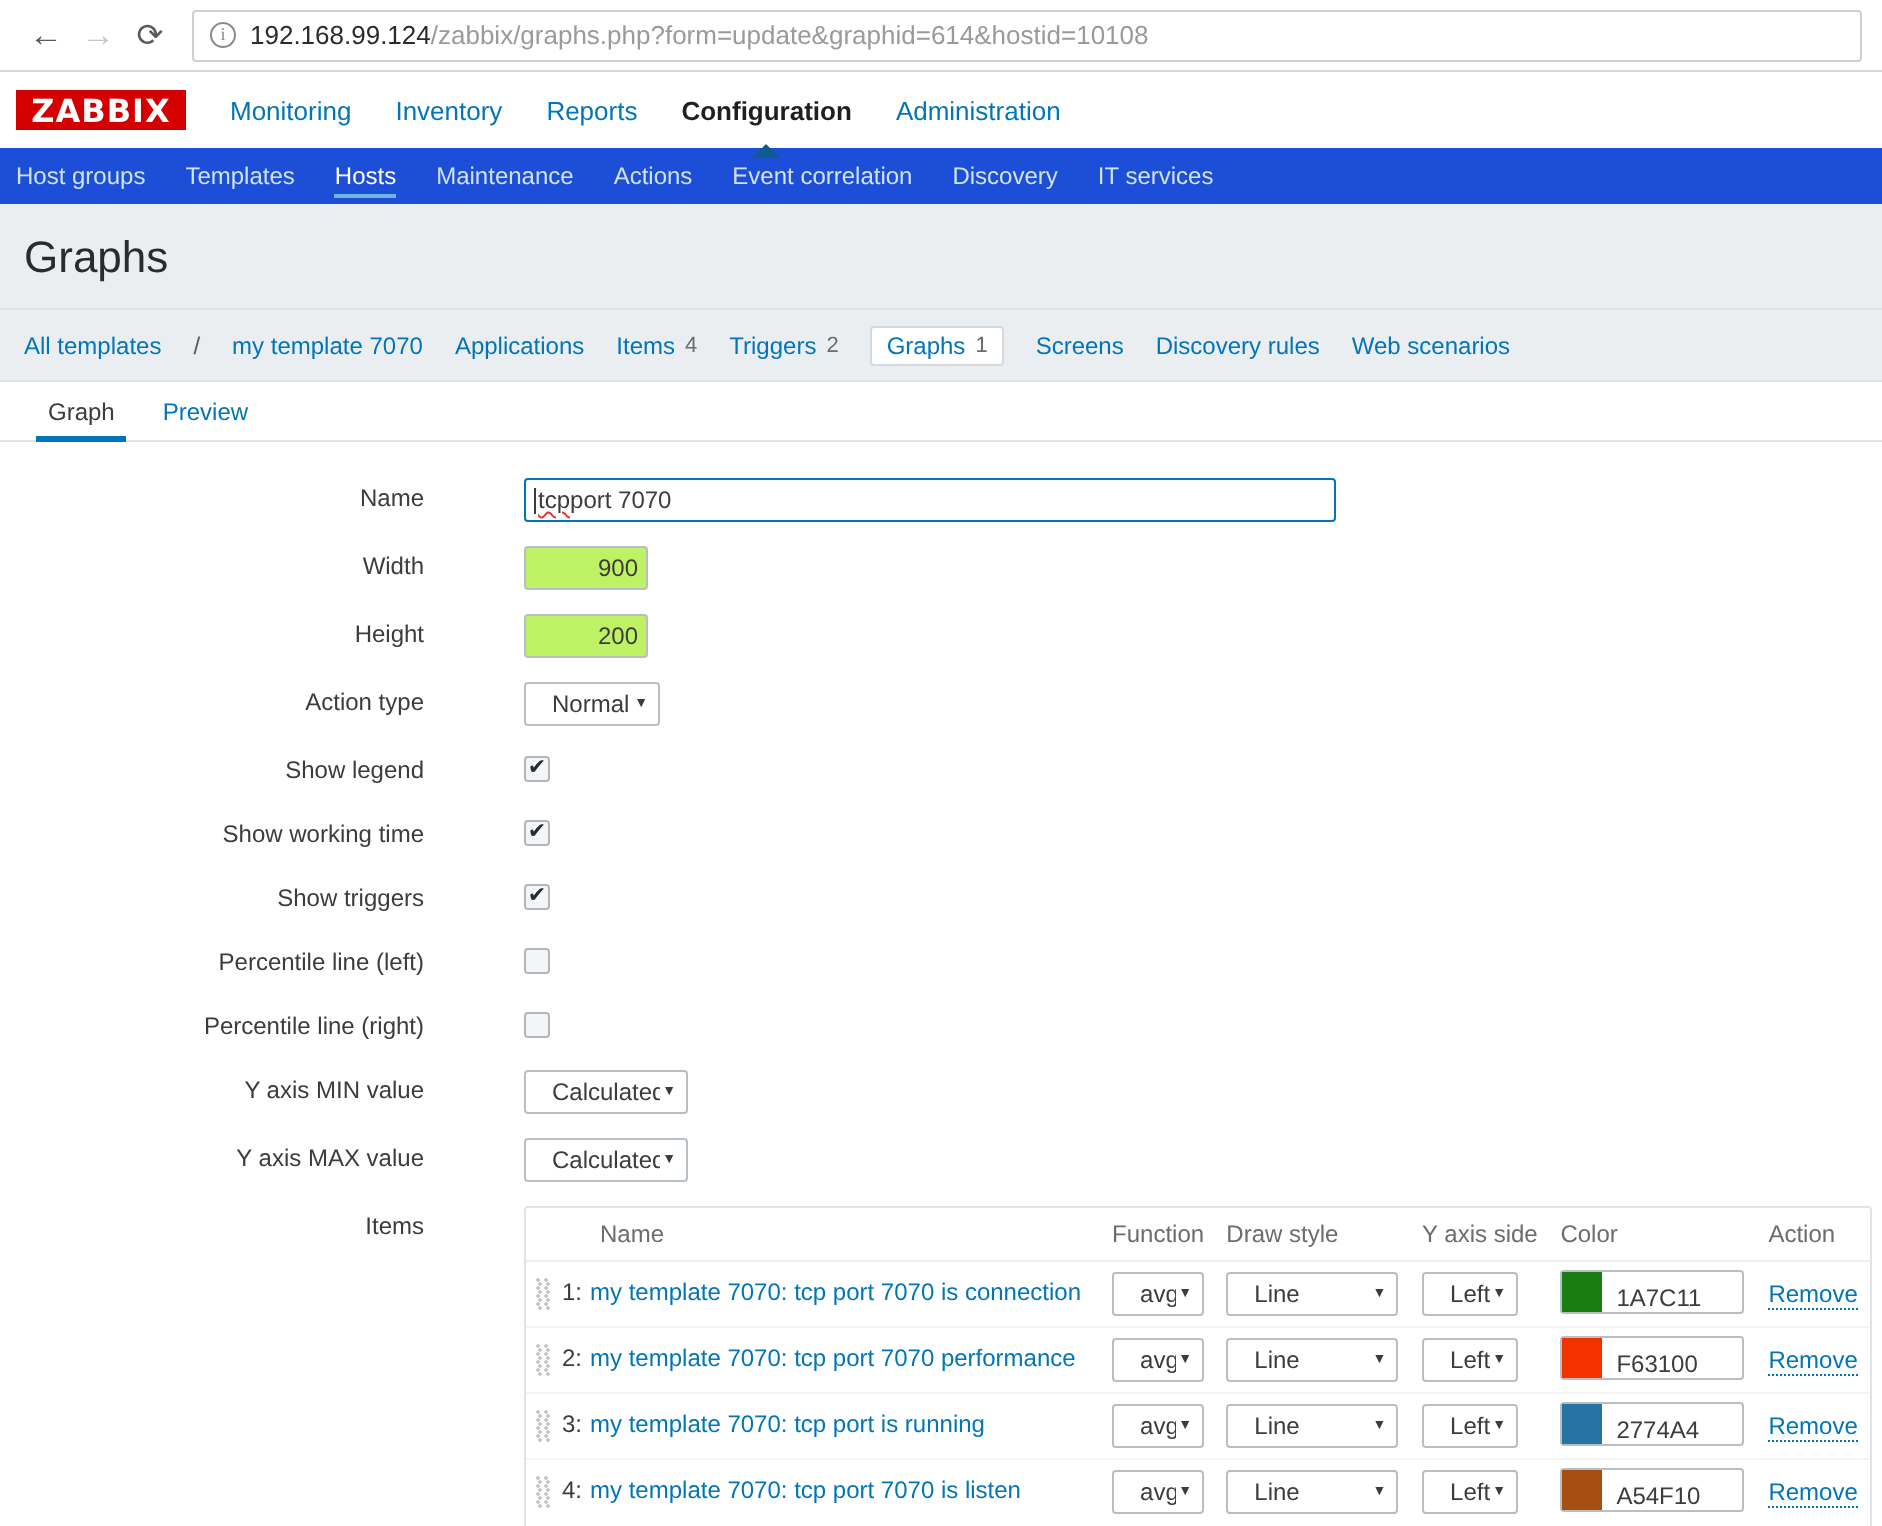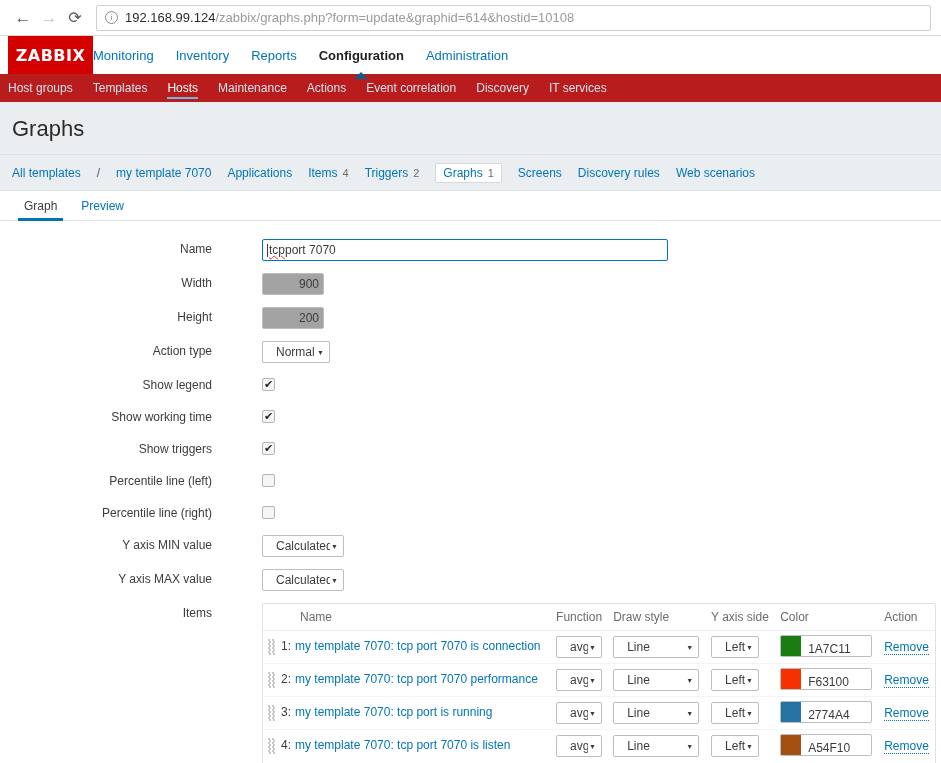--- a/index.html
+++ b/index.html
@@ -44,45 +44,45 @@
   .url-text{ font-size:13px; color:#9a9a9a; white-space:nowrap; overflow:hidden; }
   .url-host{ color:#2b2b2b; }
 
   
   .zbx-header{
     height:38px; background:#fff;
     display:flex; align-items:center;
     padding-left:8px; position:relative;
   }
   .logo{
-    width:85px; height:38px; background:#d40000;
+    width:85px; height:20px; background:#d40000;
     color:#fff; font-weight:bold; font-size:16px;
     letter-spacing:0.5px;
     display:flex; align-items:center; justify-content:center;
-    flex:none; 
+    flex:none; margin-right:22px;
     font-family:"DejaVu Sans", sans-serif;
   }
   .topnav{ display:flex; align-items:center; gap:22px; }
   .topnav a{
     color:#0275b8; font-size:13px; text-decoration:none;
     position:relative; padding:2px 0;
   }
   .topnav a.active{ color:#1f1f1f; font-weight:bold; }
   .topnav a.active::after{
     content:""; position:absolute;
     left:50%; transform:translateX(-50%);
     bottom:-14px;
     border-left:7px solid transparent;
     border-right:7px solid transparent;
     border-bottom:7px solid #0d5c8c;
   }
 
   
   .subnav{
-    height:28px; background:#b91c1c;
+    height:28px; background:#1d4ed8;
     display:flex; align-items:center;
     padding-left:8px; gap:20px;
   }
   .subnav a{
     color:#cfe3ef; font-size:12px; text-decoration:none;
     position:relative; height:28px; display:flex; align-items:center;
   }
   .subnav a.active{ color:#fff; }
   .subnav a.active::after{
     content:""; position:absolute; left:0; right:0; bottom:3px;
@@ -141,21 +141,21 @@
     font-size:12px; color:#3c3c3c; line-height:20px;
     flex:none;
   }
   .row-field{ flex:1; }
 
   input[type=text]{
     font-family:"Liberation Sans", sans-serif;
     font-size:12px; color:#3c3c3c;
     height:22px; padding:1px 4px;
     border:1px solid #b8bfc4; border-radius:2px;
-    background:#a3a3a3; outline:none;
+    background:#bef264; outline:none;
   }
   input.num-input{ width:62px; text-align:right; }
 
   .spell{
     text-decoration:underline; text-decoration-style:wavy;
     text-decoration-color:#e03030; text-decoration-thickness:1px;
   }
   .name-fake{
     width:406px; height:22px;
     border:1px solid #0275b8; border-radius:2px;

